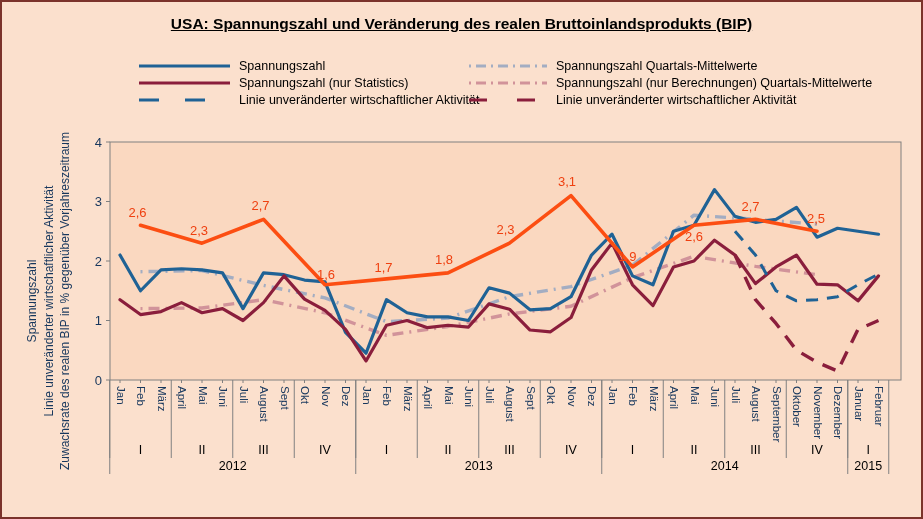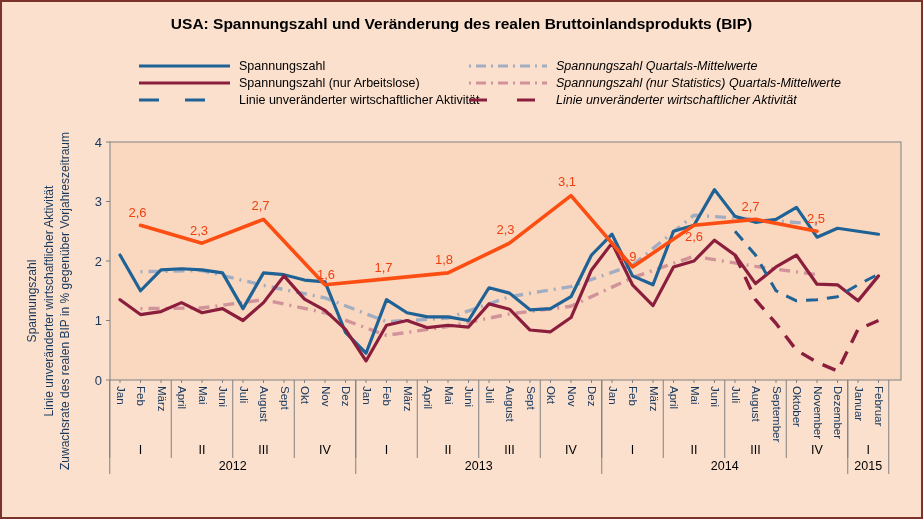--- a/index.html
+++ b/index.html
@@ -1,24 +1,24 @@
 <!DOCTYPE html>
 <html><head>
 <meta charset="utf-8">
 <style>
   html,body{margin:0;padding:0;background:#e8e8e8;}
   .frame{position:relative;width:923px;height:519px;background:#FBE0CD;
          border:2px solid #7B332B;box-sizing:border-box;overflow:hidden;
          font-family:"Liberation Sans",sans-serif;}
   .chart-svg{position:absolute;left:0;top:0;}
   .title{position:absolute;top:13px;left:0;right:0;text-align:center;
-         font-size:15.5px;font-weight:bold;color:#000;}
+         font-size:15.5px;font-weight:bold;color:#000;text-decoration:underline;}
   .legend{position:absolute;display:flex;flex-direction:column;gap:3px;}
   .legend-left{left:136px;top:57px;}
-  .legend-right{left:466px;top:57px;font-style:italic;}
+  .legend-right{left:466px;top:57px;}
   .lrow{display:flex;align-items:center;height:14px;}
   .lrow svg{flex:none;margin-right:8px;}
   .lrow span{font-size:12.5px;color:#000;white-space:nowrap;}
   .ytitle{position:absolute;left:47px;top:299px;
           transform:translate(-50%,-50%) rotate(-90deg);
           text-align:center;font-size:12px;line-height:16.5px;
           color:#17375D;}
   .ytitle div{white-space:nowrap;}
   .footer{position:absolute;left:60px;top:492px;font-size:12.5px;color:#000;white-space:nowrap;}
 </style>
@@ -176,41 +176,41 @@
       <div class="lrow">
         <svg width="93" height="8">
           <line x1="1" x2="92" y1="4" y2="4" stroke="#1F6295" stroke-width="3"></line>
         </svg>
         <span>Spannungszahl</span>
       </div>
       <div class="lrow">
         <svg width="93" height="8">
           <line x1="1" x2="92" y1="4" y2="4" stroke="#8A1E3C" stroke-width="3"></line>
         </svg>
-        <span>Spannungszahl (nur Arbeitslose)</span>
+        <span>Spannungszahl (nur Statistics)</span>
       </div>
       <div class="lrow">
         <svg width="93" height="8">
           <line x1="1" x2="92" y1="4" y2="4" stroke="#1F6295" stroke-width="3" stroke-dasharray="20 26"></line>
         </svg>
         <span>Linie unveränderter wirtschaftlicher Aktivität</span>
       </div>
     </div>
   <div class="legend legend-right">
       <div class="lrow">
         <svg width="80" height="8">
           <line x1="1" x2="79" y1="4" y2="4" stroke="#A3ADC2" stroke-width="3" stroke-dasharray="2 5 10 5"></line>
         </svg>
         <span>Spannungszahl Quartals-Mittelwerte</span>
       </div>
       <div class="lrow">
         <svg width="80" height="8">
           <line x1="1" x2="79" y1="4" y2="4" stroke="#D1939A" stroke-width="3" stroke-dasharray="2 5 10 5"></line>
         </svg>
-        <span>Spannungszahl (nur Statistics) Quartals-Mittelwerte</span>
+        <span>Spannungszahl (nur Berechnungen) Quartals-Mittelwerte</span>
       </div>
       <div class="lrow">
         <svg width="80" height="8">
           <line x1="1" x2="79" y1="4" y2="4" stroke="#8A1E3C" stroke-width="3" stroke-dasharray="18 30"></line>
         </svg>
         <span>Linie unveränderter wirtschaftlicher Aktivität</span>
       </div>
     </div>
 
   <div class="ytitle">

